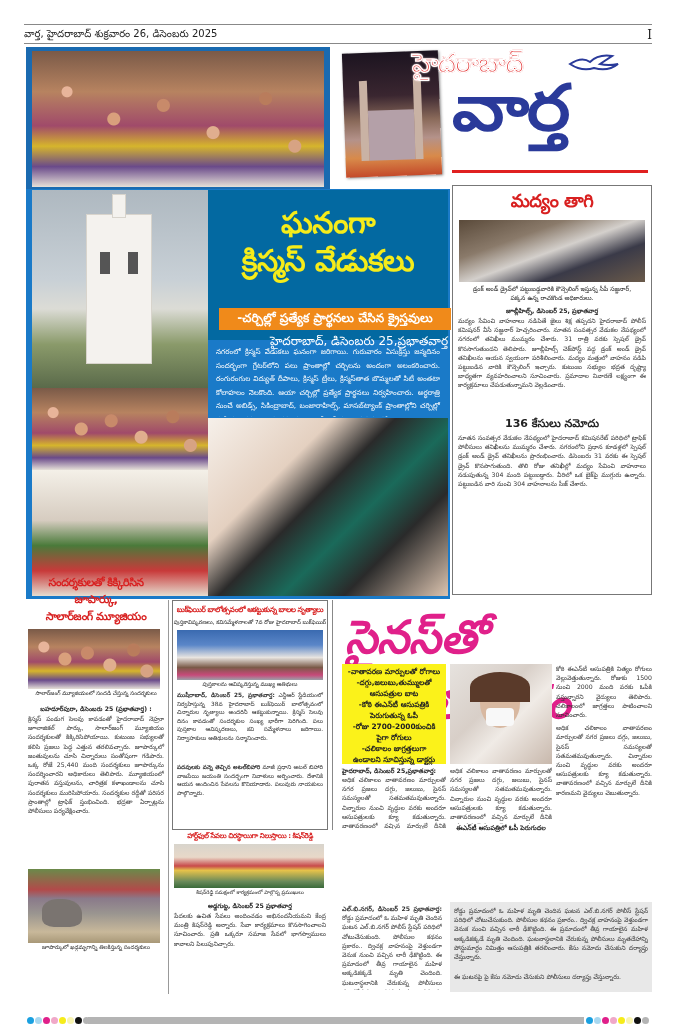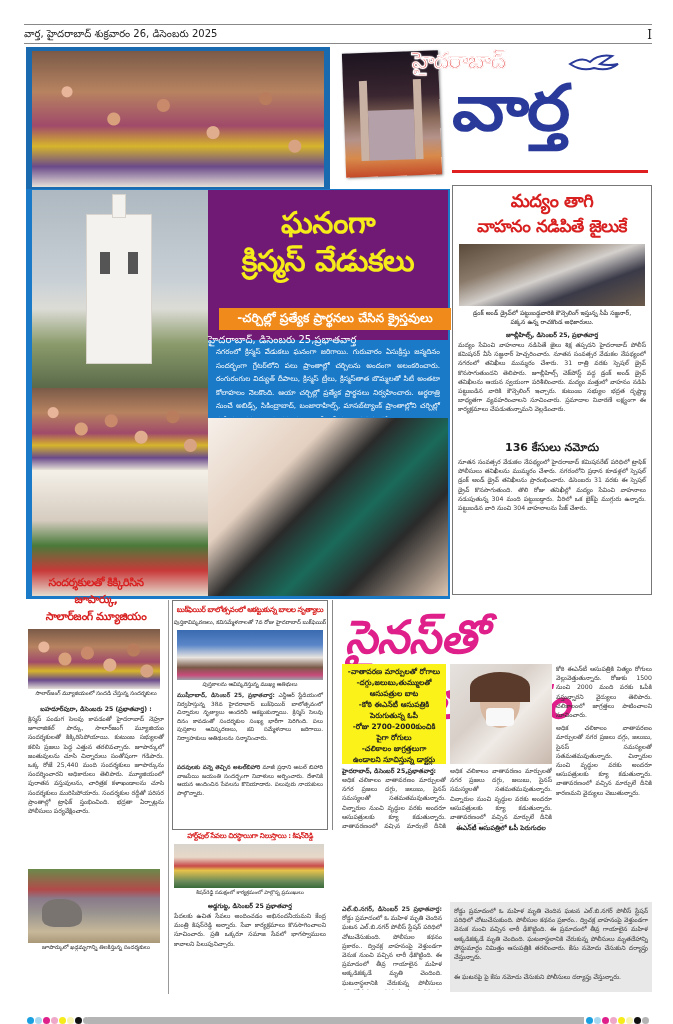--- a/index.html
+++ b/index.html
@@ -30,30 +30,30 @@
   .tower { position: absolute; background: #c9b2a4; }
   .hug { background: linear-gradient(135deg, #f6f0ea 0%, #e4d0c0 30%, #2a2a2a 45%, #1a6a5a 60%, #2a2a2a 75%, #dcc4b0 100%); }
   .police { background: linear-gradient(160deg, #5a4a3a 0%, #8a7a6a 30%, #d4d0cc 50%, #3a3a48 70%, #6a5a4a 100%); }
   .stage { background: linear-gradient(180deg, #3a6ab0 0%, #5a86c8 30%, #e8e4e0 55%, #7a5a48 75%, #c84a7a 90%, #9aa0a8 100%); }
   .stage2 { background: linear-gradient(180deg, #d8d4cc 0%, #e8d8c8 30%, #c84a4a 50%, #e6c24a 60%, #6a8a5a 85%, #3a6a3a 100%); }
   .woman { background: linear-gradient(135deg, #e6e2de 0%, #d8cfc8 40%, #f0ebe6 60%, #c8b8ac 100%); }
   .rhino { background: linear-gradient(180deg, #6a8a4a 0%, #b24a4a 28%, #8a7a8a 40%, #9a9590 60%, #c8b89a 85%, #a89878 100%); }
   .xmas { background: linear-gradient(180deg, #f4f0e8 0%, #d6ccc0 40%, #4a7a3a 60%, #c83a3a 80%, #e6ddd0 100%); }
 
   
-  .mast-city { font-family: "DejaVu Sans", sans-serif; font-weight: bold; color: #e02020; font-size: 22px; letter-spacing: -1px; -webkit-text-stroke: 0.5px #fff; text-shadow: 0 0 2px #fff; }
+  .mast-city { font-family: "DejaVu Sans", sans-serif; font-weight: bold; color: #e02020; font-size: 26px; letter-spacing: -1px; -webkit-text-stroke: 0.5px #fff; text-shadow: 0 0 2px #fff; }
   .mast-name { font-family: "DejaVu Sans", sans-serif; font-weight: bold; color: #2a3a9a; font-size: 64px; line-height: 1; letter-spacing: -2px; transform: scaleX(1.15); transform-origin: left; }
   .mast-redline { background: #e02020; }
 
   
-  .lead-box { background: #701a75; }
+  .lead-box { background: #0369a1; }
   .lead-title { color: #f6ec1a; font-weight: bold; font-size: 30px; line-height: 1.25; text-align: center; letter-spacing: -0.5px; }
   .lead-strap { background: #f08a1a; color: #fff; font-size: 12px; font-weight: bold; text-align: center; line-height: 20px; }
   .lead-body { color: #fff; font-size: 7.2px; line-height: 13.5px; text-align: justify; padding: 0 8px; }
-  .lead-dateline { color: #fff; font-size: 10px; text-align: left; }
+  .lead-dateline { color: #fff; font-size: 12px; text-align: right; }
 
   
   .red-head { color: #d82020; font-weight: bold; text-align: center; letter-spacing: -0.5px; }
   .bullets { font-size: 7px; color: #222; text-align: center; line-height: 15px; font-weight: bold; }
   .caption { font-size: 6.2px; text-align: center; color: #222; line-height: 9px; }
   .body-text { font-size: 6.2px; line-height: 9.2px; color: #333; text-align: justify; }
   .subhead { font-size: 11px; text-align: center; color: #222; font-weight: bold; }
 
   .box-border { border: 1px solid #777; }
   .vrule { position: absolute; width: 1px; background: #999; }
@@ -108,21 +108,20 @@
 </div>
 <div class="abs lead-strap" style="left:219px;top:308px;width:232px;height:22px;">-చర్చిల్లో ప్రత్యేక ప్రార్థనలు చేసిన క్రైస్తవులు</div>
 <div class="abs lead-dateline" style="left:208px;top:334px;width:240px;">హైదరాబాద్, డిసెంబరు 25,ప్రభాతవార్త</div>
 <div class="abs lead-body" style="left:208px;top:345px;width:240px;height:72px;overflow:hidden;">నగరంలో క్రిస్మస్ వేడుకలు ఘనంగా జరిగాయి. గురువారం ఏసుక్రీస్తు జన్మదినం సందర్భంగా గ్రేటర్‌లోని పలు ప్రాంతాల్లో చర్చిలను అందంగా అలంకరించారు. రంగురంగుల విద్యుత్ దీపాలు, క్రిస్మస్ ట్రీలు, క్రిస్మస్‌తాత బొమ్మలతో సిటీ అంతటా కోలాహలం నెలకొంది. ఆయా చర్చిల్లో ప్రత్యేక ప్రార్థనలు నిర్వహించారు. అర్ధరాత్రి నుంచే అబిడ్స్, సికింద్రాబాద్, బంజారాహిల్స్, మాసబ్‌ట్యాంక్ ప్రాంతాల్లోని చర్చిల్లో ప్రత్యేక ప్రార్థనలు ప్రారంభమయ్యాయి. దీంతో చర్చిల వద్ద సందడి నెలకొంది.</div>
 <div class="photo crowd" style="left:32px;top:388px;width:176px;height:82px;"></div>
 <div class="photo hug" style="left:208px;top:418px;width:240px;height:178px;"></div>
 <div class="photo xmas" style="left:32px;top:470px;width:176px;height:126px;"></div>
 
 <div class="abs box-border" style="left:452px;top:185px;width:200px;height:410px;">
   <div class="red-head" style="font-size:18px;margin-top:4px;">మద్యం తాగి</div>
-  <div class="red-head" style="font-size:17px;">వాహనం నడిపితే జైలుకే</div>
   <div class="photo police" style="position:relative;margin:4px 6px 0;width:186px;height:62px;"></div>
   <div class="caption" style="padding:2px 14px;">డ్రంక్ అండ్ డ్రైవ్‌లో పట్టుబడ్డవారికి కౌన్సెలింగ్ ఇస్తున్న సీపీ సజ్జనార్, పక్కన ఉన్న రాచకొండ అధికారులు.</div>
   <div class="caption" style="font-weight:bold;margin-top:2px;">జూబ్లీహిల్స్, డిసెంబర్ 25, ప్రభాతవార్త</div>
   <div class="body-text" style="padding:1px 5px;height:100px;overflow:hidden;">మద్యం సేవించి వాహనాలు నడిపితే జైలు శిక్ష తప్పదని హైదరాబాద్ పోలీస్ కమిషనర్ వీసీ సజ్జనార్ హెచ్చరించారు. నూతన సంవత్సర వేడుకల నేపథ్యంలో నగరంలో తనిఖీలు ముమ్మరం చేశారు. 31 రాత్రి వరకు స్పెషల్ డ్రైవ్ కొనసాగుతుందని తెలిపారు. జూబ్లీహిల్స్ చెక్‌పోస్ట్ వద్ద డ్రంక్ అండ్ డ్రైవ్ తనిఖీలను ఆయన స్వయంగా పరిశీలించారు. మద్యం మత్తులో వాహనం నడిపి పట్టుబడిన వారికి కౌన్సెలింగ్ ఇచ్చారు. కుటుంబ సభ్యుల భద్రత దృష్ట్యా బాధ్యతగా వ్యవహరించాలని సూచించారు. ప్రమాదాల నివారణే లక్ష్యంగా ఈ కార్యక్రమాలు చేపడుతున్నామని వెల్లడించారు.</div>
   <div class="subhead" style="margin-top:2px;">136 కేసులు నమోదు</div>
   <div class="body-text" style="padding:1px 5px;height:66px;overflow:hidden;">నూతన సంవత్సర వేడుకల నేపథ్యంలో హైదరాబాద్ కమిషనరేట్ పరిధిలో ట్రాఫిక్ పోలీసులు తనిఖీలను ముమ్మరం చేశారు. నగరంలోని ప్రధాన కూడళ్లలో స్పెషల్ డ్రంక్ అండ్ డ్రైవ్ తనిఖీలను ప్రారంభించారు. డిసెంబరు 31 వరకు ఈ స్పెషల్ డ్రైవ్ కొనసాగుతుంది. తొలి రోజు తనిఖీల్లో మద్యం సేవించి వాహనాలు నడుపుతున్న 304 మంది పట్టుబడ్డారు. వీరిలో ఒక బైక్‌పై ముగ్గురు ఉన్నారు. పట్టుబడిన వారి నుంచి 304 వాహనాలను సీజ్ చేశారు.</div>
 </div>
 
 <div class="abs" style="left:26px;top:574px;width:140px;height:392px;">
   <div class="red-head" style="font-size:11px;line-height:17px;">సందర్శకులతో కిక్కిరిసిన జూపార్కు,</div>

